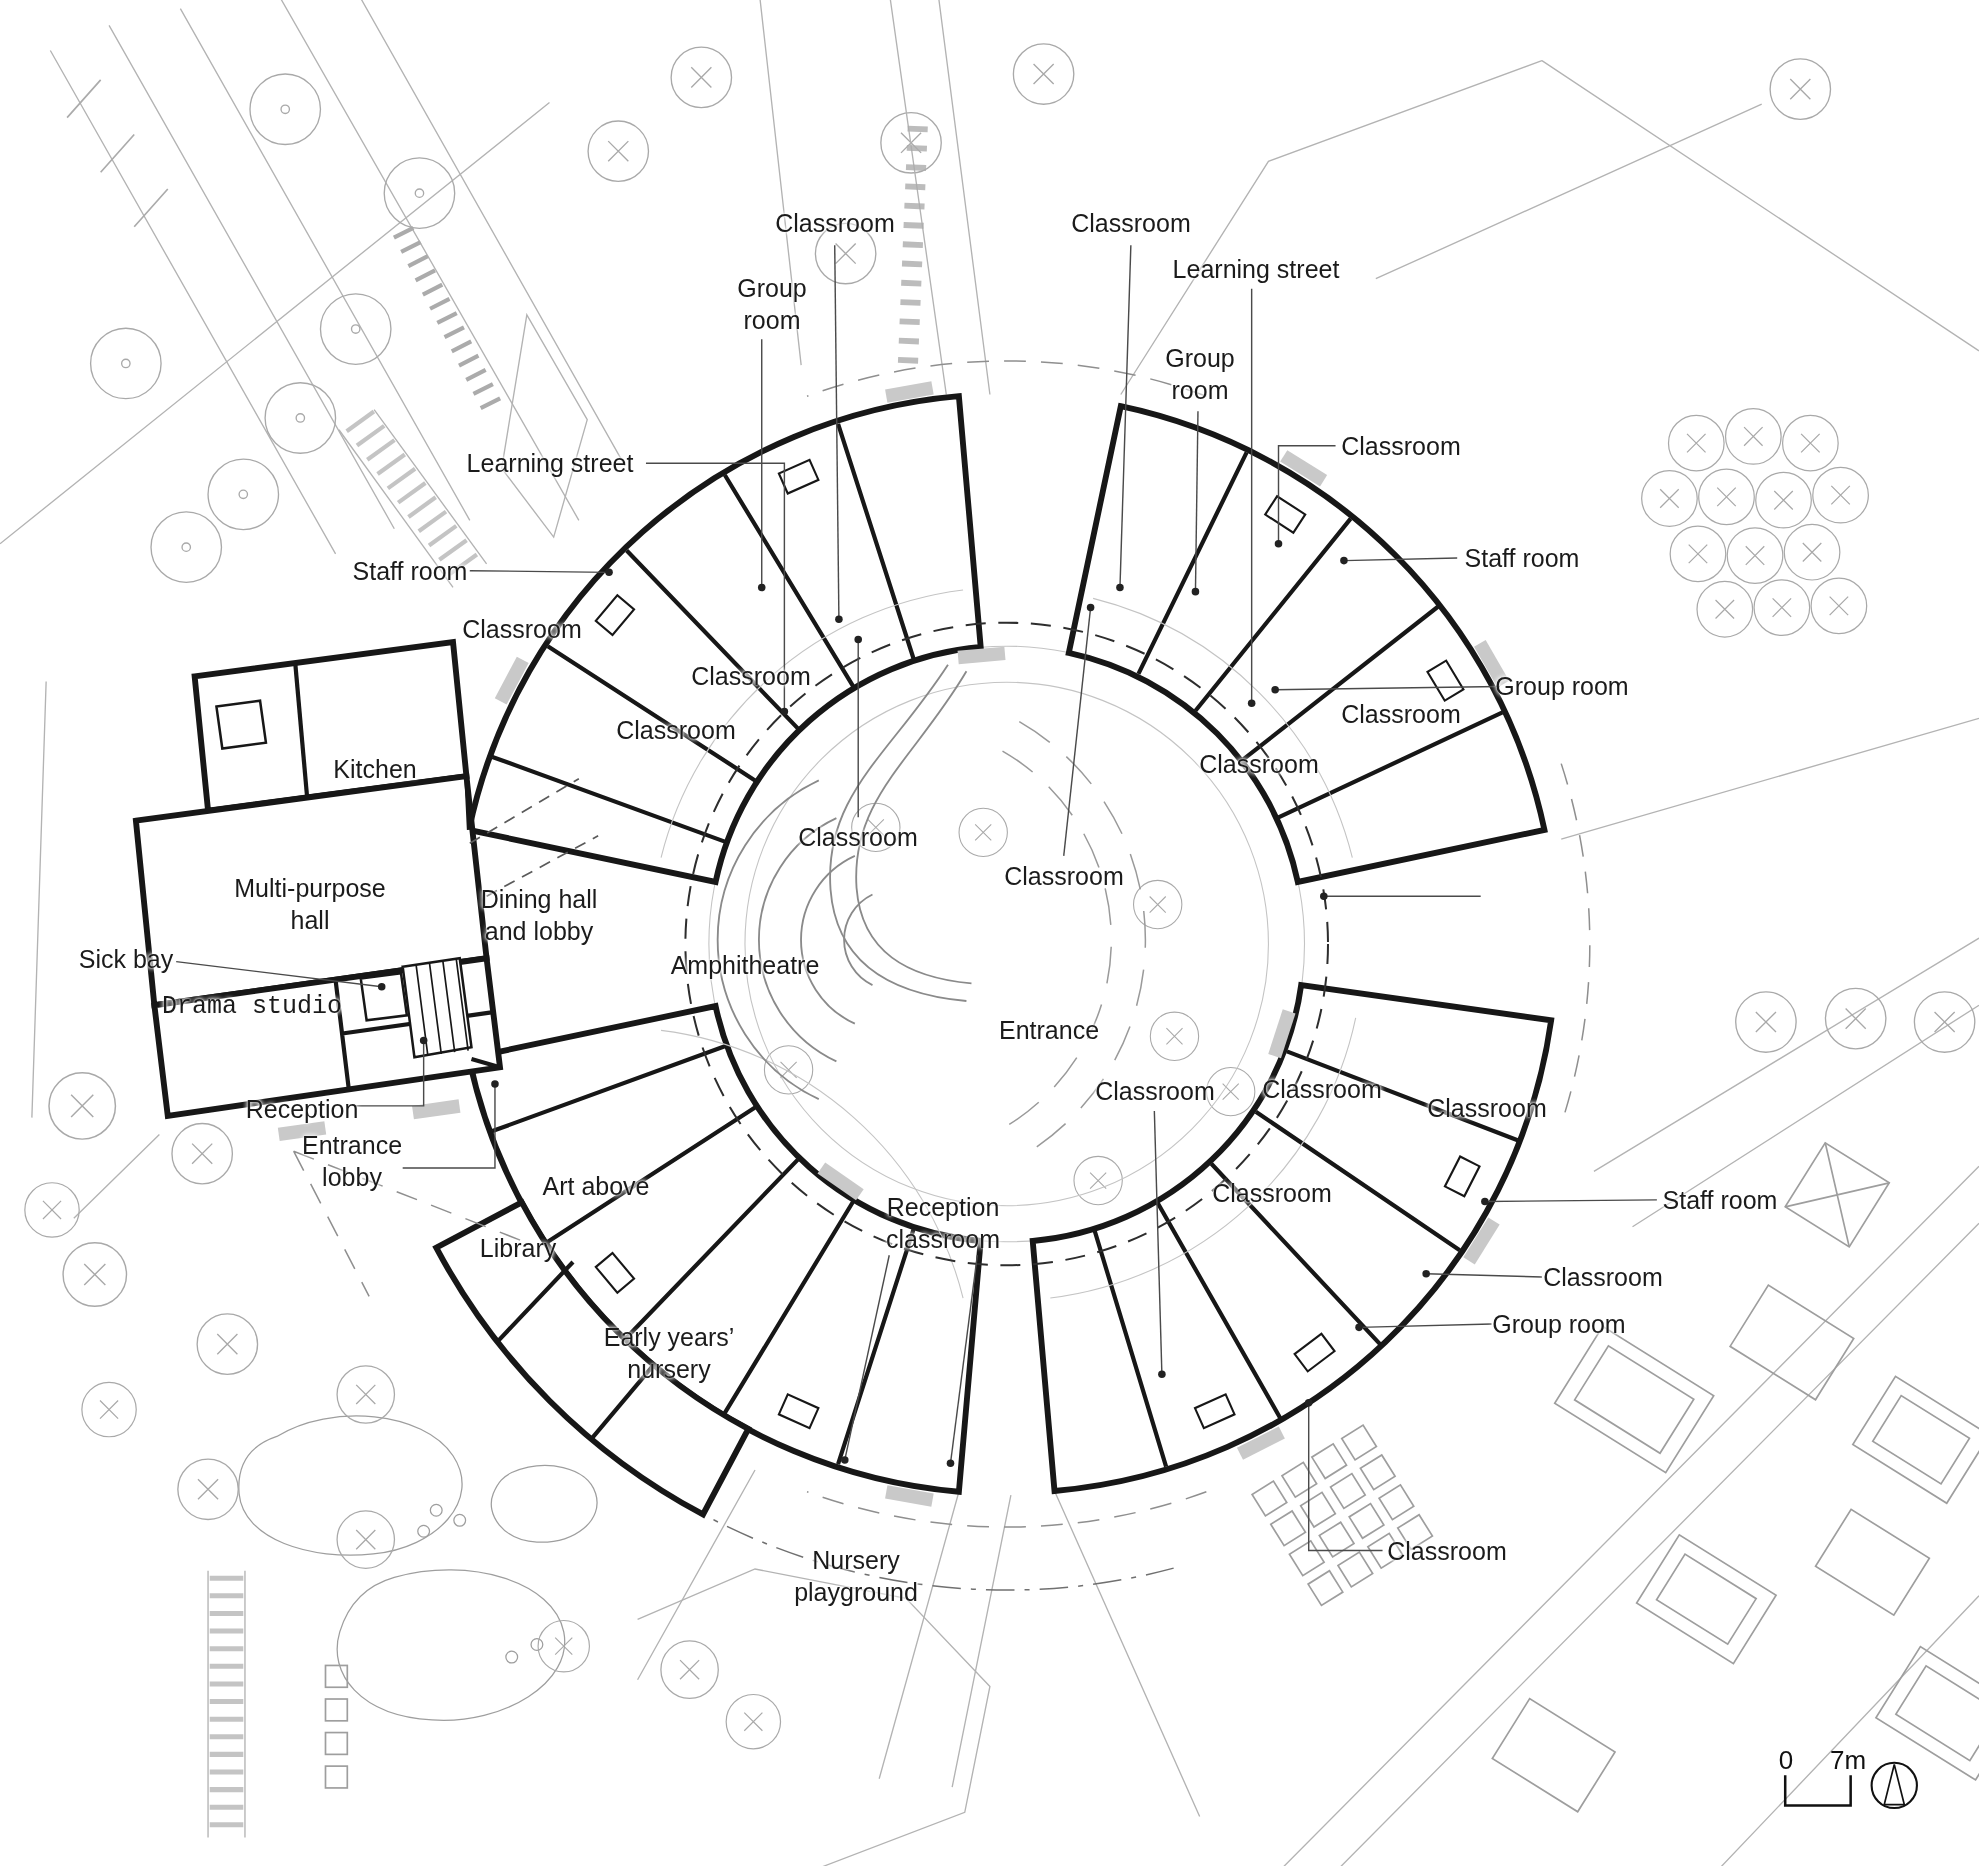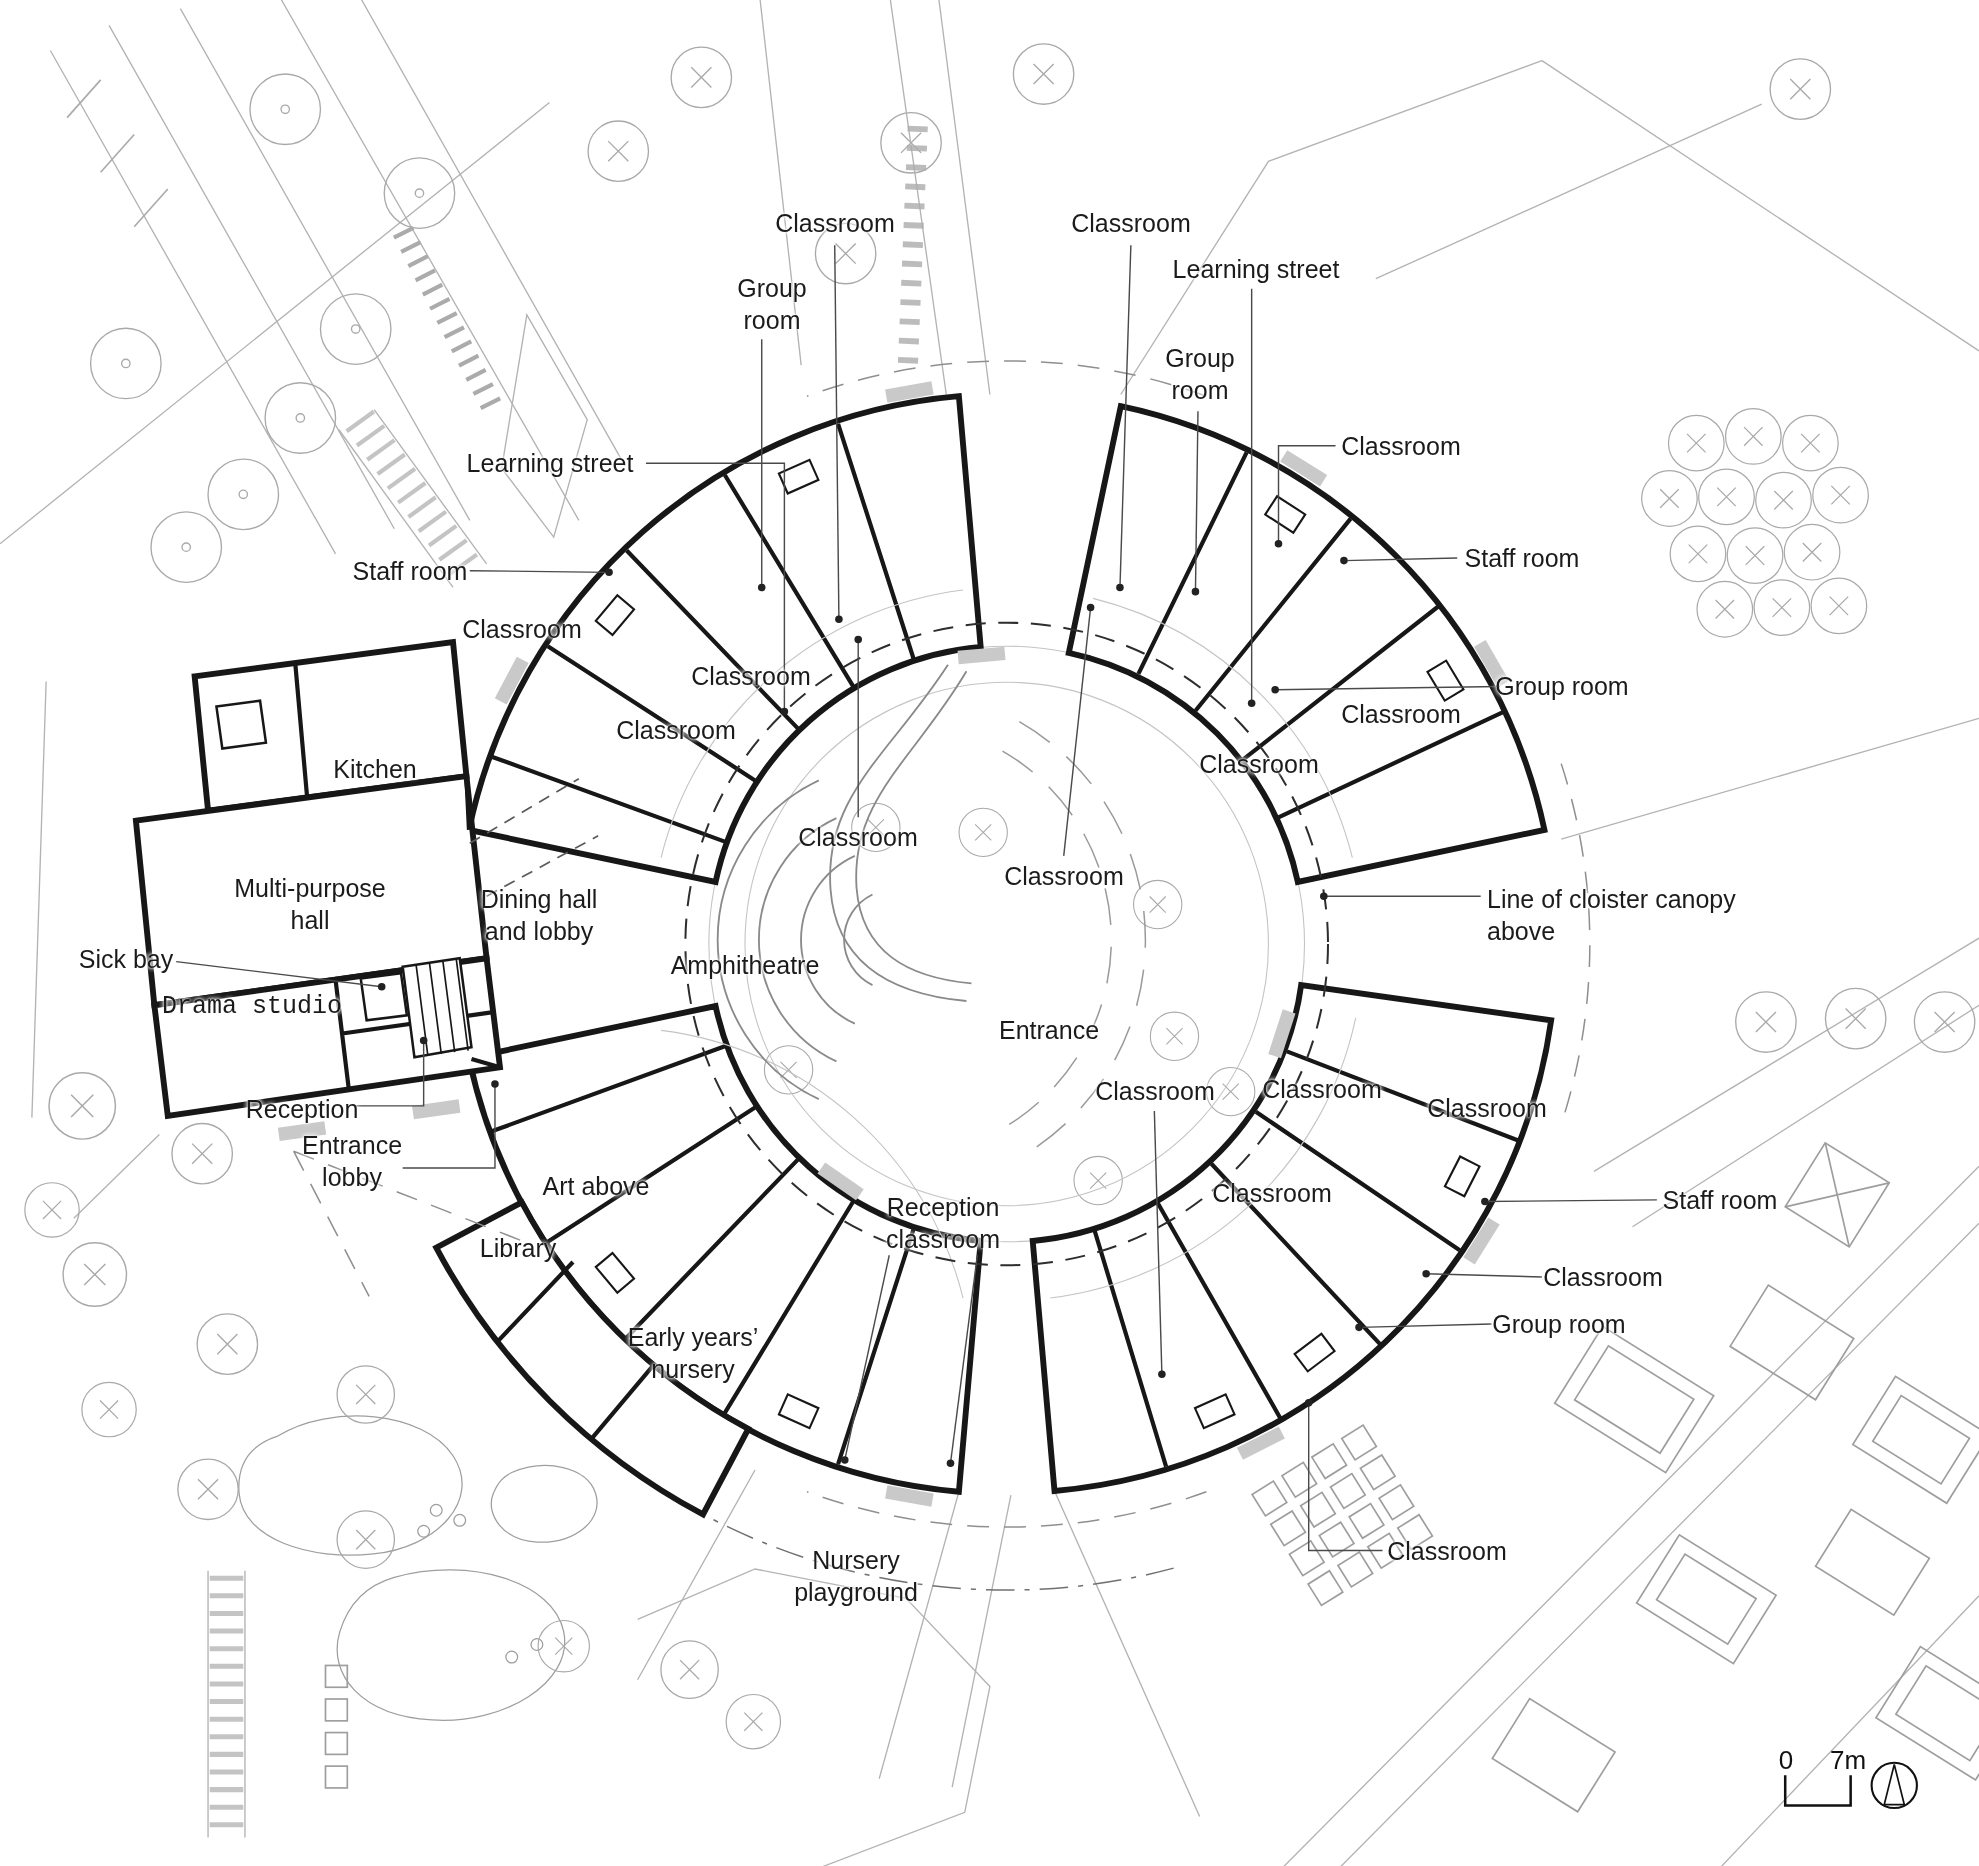--- a/index.html
+++ b/index.html
@@ -412,36 +412,34 @@
       <div class="plan-label" style="left: 858px; top: 837px;">Classroom</div>
       <div class="plan-label" style="left: 1064px; top: 876px;">Classroom</div>
       <div class="plan-label" style="left: 310px; top: 904px;">Multi-purpose
 hall</div>
       <div class="plan-label" style="left: 539px; top: 915px;">Dining hall
 and lobby</div>
       <div class="plan-label" style="left: 745px; top: 965px; text-align: right;">Amphitheatre</div>
       <div class="plan-label" style="left: 1049px; top: 1030px;">Entrance</div>
       <div class="plan-label" style="left: 126px; top: 959px;">Sick bay</div>
       <div class="plan-label" style="left: 252px; top: 1007px; font-family: Liberation Mono, monospace;">Drama studio</div>
-      <div class="plan-label align-left" style="left: 1487px; top: 915px;">Line of cloister canopy
-above</div>
       <div class="plan-label" style="left: 302px; top: 1109px;">Reception</div>
       <div class="plan-label" style="left: 352px; top: 1161px;">Entrance
 lobby</div>
       <div class="plan-label" style="left: 596px; top: 1186px;">Art above</div>
       <div class="plan-label" style="left: 1155px; top: 1091px;">Classroom</div>
       <div class="plan-label" style="left: 1322px; top: 1089px;">Classroom</div>
       <div class="plan-label" style="left: 1487px; top: 1108px;">Classroom</div>
       <div class="plan-label" style="left: 1272px; top: 1193px;">Classroom</div>
       <div class="plan-label" style="left: 1720px; top: 1200px;">Staff room</div>
       <div class="plan-label" style="left: 518px; top: 1248px;">Library</div>
       <div class="plan-label" style="left: 943px; top: 1223px;">Reception
 classroom</div>
       <div class="plan-label" style="left: 1603px; top: 1277px;">Classroom</div>
       <div class="plan-label" style="left: 1559px; top: 1324px;">Group room</div>
-      <div class="plan-label" style="left: 669px; top: 1353px; margin-left: 24px;">Early years’
+      <div class="plan-label" style="left: 669px; top: 1353px;">Early years’
 nursery</div>
       <div class="plan-label" style="left: 856px; top: 1576px;">Nursery
 playground</div>
       <div class="plan-label" style="left: 1447px; top: 1551px;">Classroom</div>
     </div>
 </div>
 
 
 </body></html>

